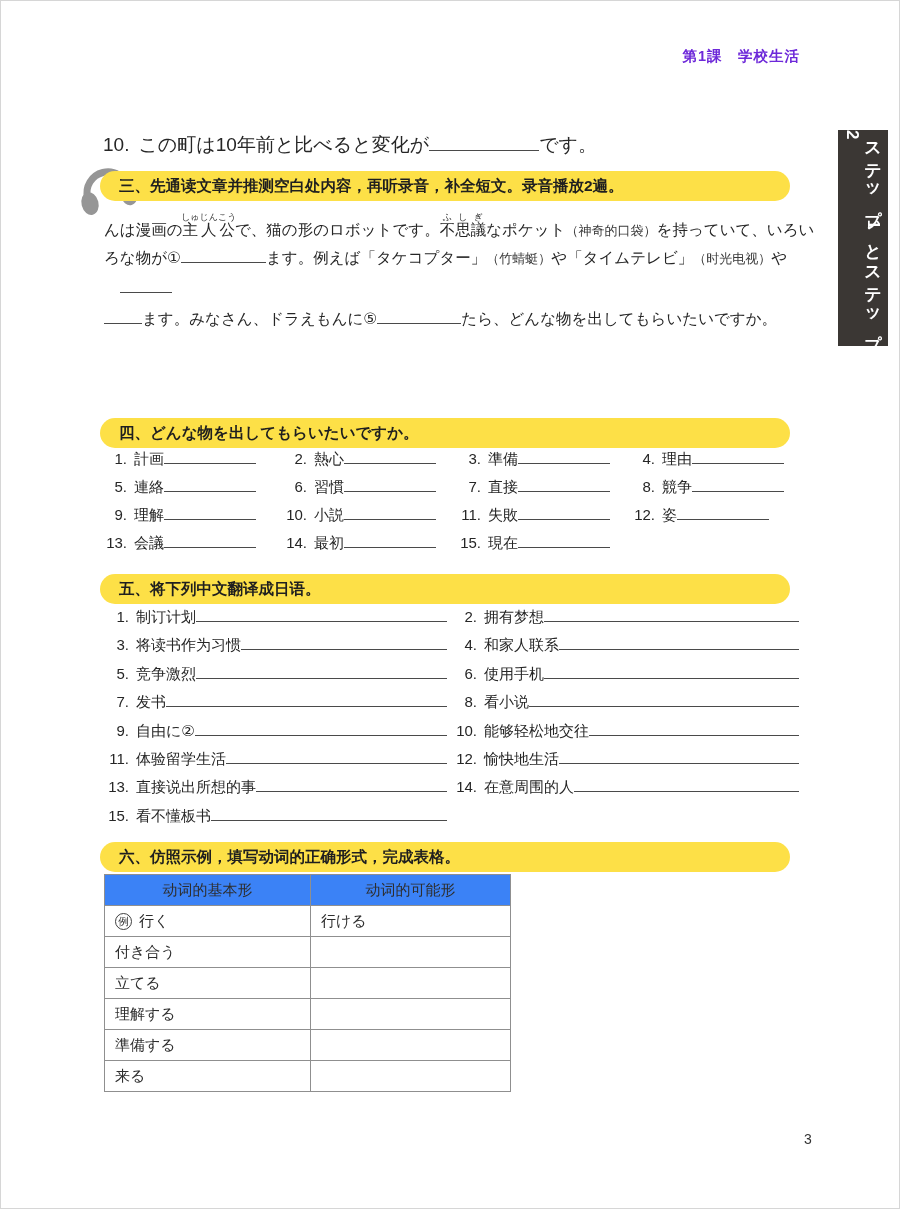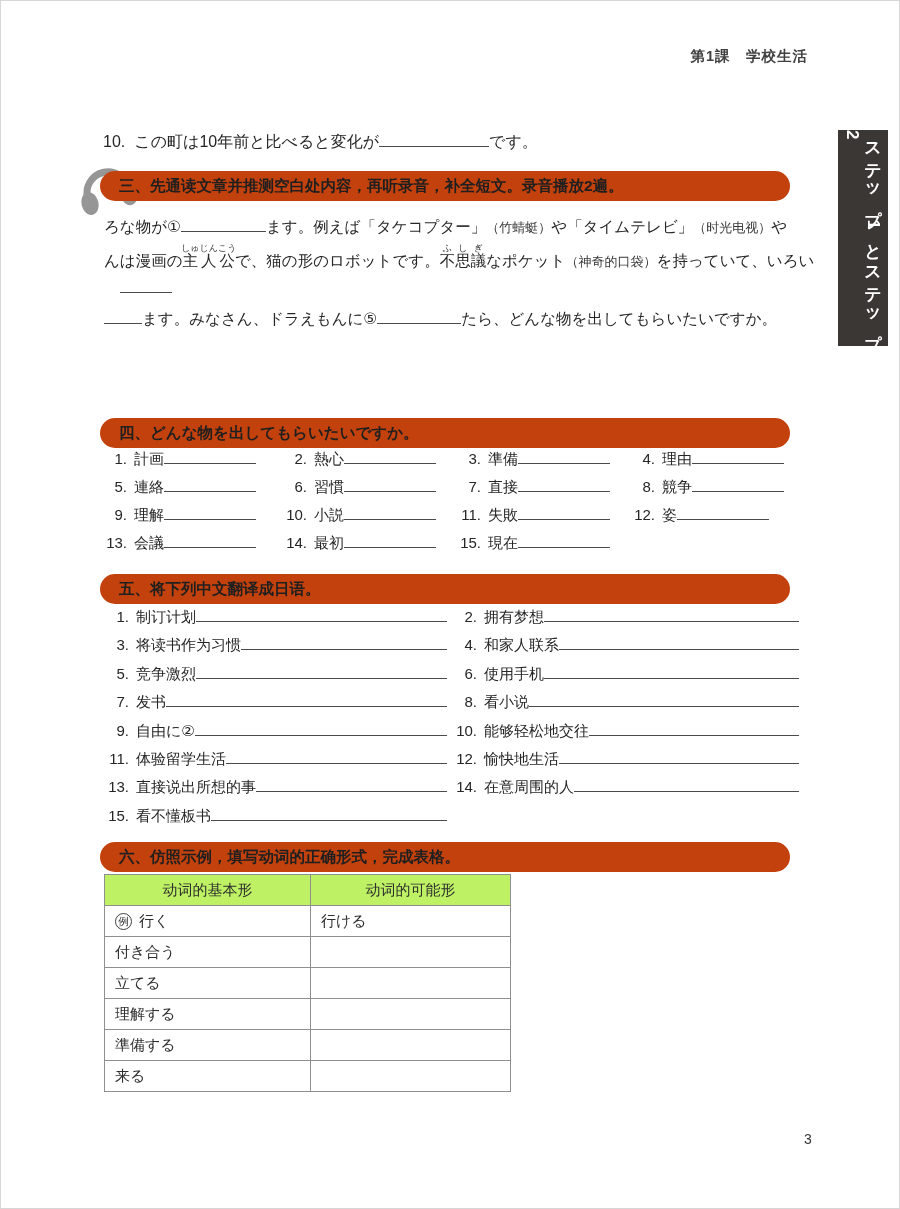--- a/index.html
+++ b/index.html
@@ -6,41 +6,41 @@
   html,body { background:#fff; }
   body {
     width:900px; height:1209px; position:relative;
     font-family:"Liberation Sans","DejaVu Sans",sans-serif;
     color:#262626; overflow:hidden;
   }
   .page-border { position:absolute; inset:0; border:1px solid #d6d6d6; pointer-events:none; }
 
   
   .lesson-header {
-    position:absolute; top:47px; right:92px;
-    font-size:14.5px; font-weight:bold; color:#404040; letter-spacing:1px;
+    position:absolute; top:47px; right:100px;
+    font-size:14.5px; font-weight:bold; color:#6d28d9; letter-spacing:1px;
   }
 
   
   .side-tab {
     position:absolute; top:130px; right:12px; width:50px; height:216px;
     background:#3b3734; color:#fff;
     display:flex; align-items:center; justify-content:center;
     writing-mode:vertical-rl; text-orientation:mixed;
     font-size:17px; font-weight:bold; letter-spacing:3px;
   }
 
   
-  .item10 { position:absolute; left:103px; top:132px; font-size:16px; white-space:nowrap; }
+  .item10 { position:absolute; left:103px; top:132px; font-size:19px; white-space:nowrap; }
   .item10 .num { margin-right:9px; }
 
   
   .bar {
     position:absolute; left:100px; width:690px; height:30px;
-    background:#c2410c; border-radius:16px;
+    background:#fde047; border-radius:16px;
     font-size:15.5px; font-weight:bold; color:#1f1f1f;
     line-height:30px; padding-left:19px; white-space:nowrap;
   }
   .bar3 { top:171px; }
   .bar4 { top:418px; }
   .bar5 { top:574px; }
   .bar6 { top:842px; }
 
   .headphones { position:absolute; left:76px; top:159px; width:62px; height:60px; }
 
@@ -74,21 +74,21 @@
   .sec5-cell { display:flex; align-items:baseline; white-space:nowrap; padding-right:4px; }
   .sec5-cell .num { width:26px; text-align:right; margin-right:7px; flex:none; }
   .sec5-cell .blank { flex:1; }
 
   
   .verb-table {
     position:absolute; left:104px; top:874px; width:407px;
     border-collapse:collapse; font-size:15px; color:#2e2e2e;
   }
   .verb-table th, .verb-table td { border:1px solid #8f8f8f; height:31px; padding:2px 10px; }
-  .verb-table th { background:#bef264; font-weight:normal; text-align:center; }
+  .verb-table th { background:#3b82f6; font-weight:normal; text-align:center; }
   .verb-table td { text-align:left;margin-left:48px; }
   .ex-circle {
     display:inline-flex; width:17px; height:17px; border:1px solid #3f3f3f; border-radius:50%;
     font-size:10.5px; align-items:center; justify-content:center; margin-right:7px;
     vertical-align:1px; color:#2e2e2e;
   }
   .page-number { position:absolute; left:804px; top:1131px; font-size:14px; color:#333; }
 </style>
 </head>
 <body>
@@ -110,22 +110,22 @@
     <path d="M10 34 a21 21 0 0 1 42 0" fill="none" stroke="#969696" stroke-width="7"></path>
     <ellipse cx="11" cy="40" rx="8.5" ry="11.5"></ellipse>
     <ellipse cx="51" cy="40" rx="8.5" ry="11.5"></ellipse>
     <ellipse cx="51" cy="40" rx="3" ry="5" fill="#fff"></ellipse>
   </g>
 </svg>
 
 <div class="bar bar3">三、先通读文章并推测空白处内容，再听录音，补全短文。录音播放2遍。</div>
 
 <div class="passage">
+    <div class="pline"><span>んは漫画の</span><ruby>主人公<rt>しゅじんこう</rt></ruby><span>で、猫の形のロボットです。</span><ruby>不思議<rt>ふしぎ</rt></ruby><span>なポケット</span><span class="cn">（神奇的口袋）</span><span>を持っていて、いろい</span></div>
     <div class="pline"><span>ろな物が①</span><span class="blank" style="width: 85px;"></span><span>ます。例えば「タケコプター」</span><span class="cn">（竹蜻蜓）</span><span>や「タイムテレビ」</span><span class="cn">（时光电视）</span><span>や</span></div>
-    <div class="pline"><span>んは漫画の</span><ruby>主人公<rt>しゅじんこう</rt></ruby><span>で、猫の形のロボットです。</span><ruby>不思議<rt>ふしぎ</rt></ruby><span>なポケット</span><span class="cn">（神奇的口袋）</span><span>を持っていて、いろい</span></div>
     <div class="pline indent"><span class="blank" style="width: 52px;"></span></div>
     <div class="pline"><span class="blank" style="width: 38px;"></span><span>ます。みなさん、ドラえもんに⑤</span><span class="blank" style="width: 84px;"></span><span>たら、どんな物を出してもらいたいですか。</span></div>
   </div>
 
 <div class="bar bar4">四、どんな物を出してもらいたいですか。</div>
 <div class="sec4-grid">
     <div class="sec4-cell">
       <span class="num">1.</span>
       <span>計画</span>
       <span class="blank"></span>

